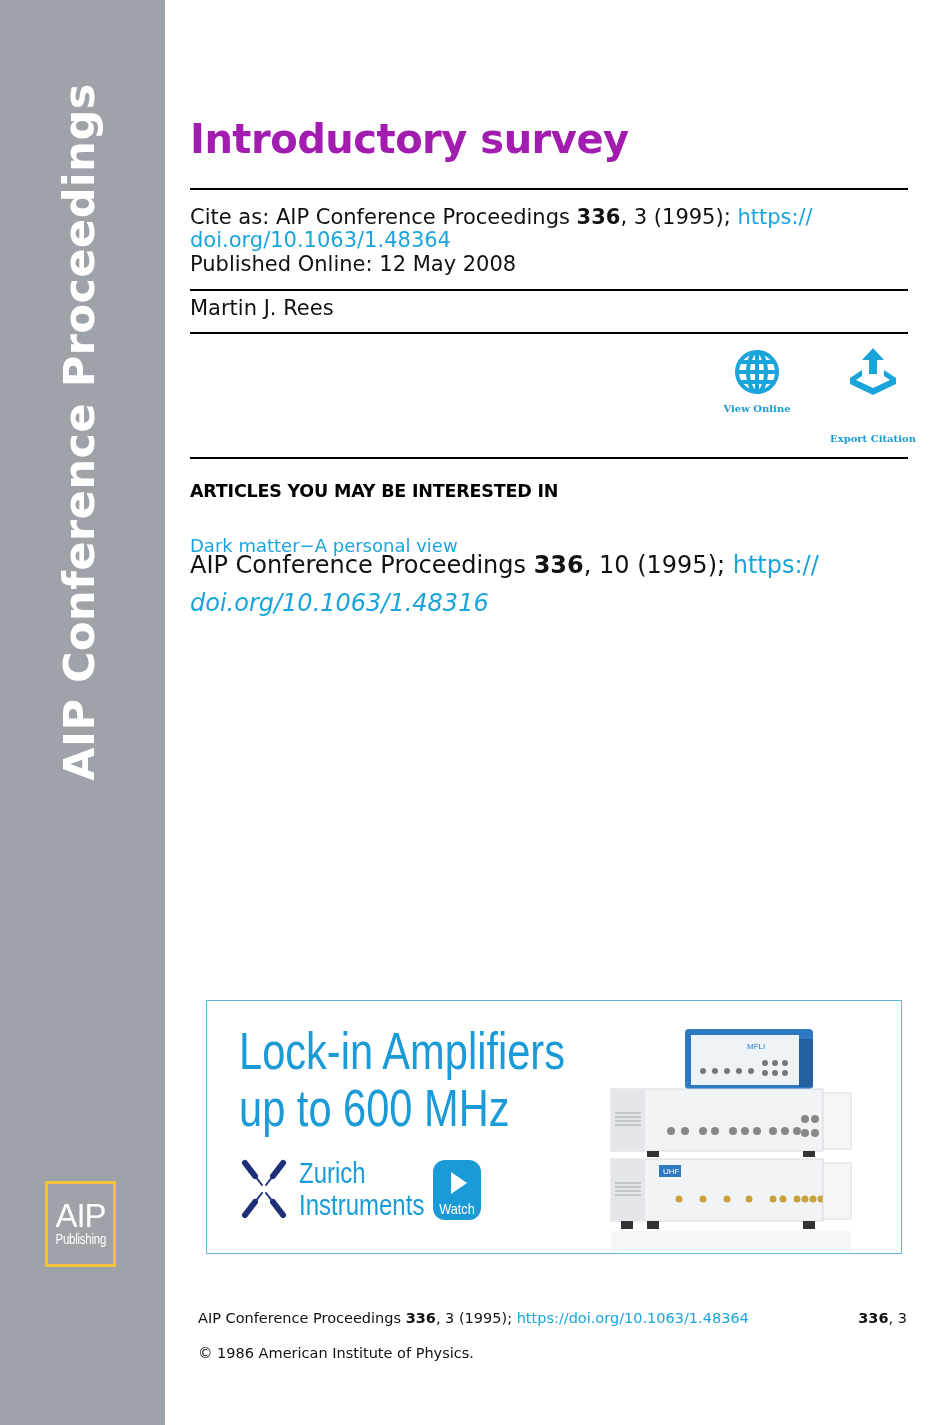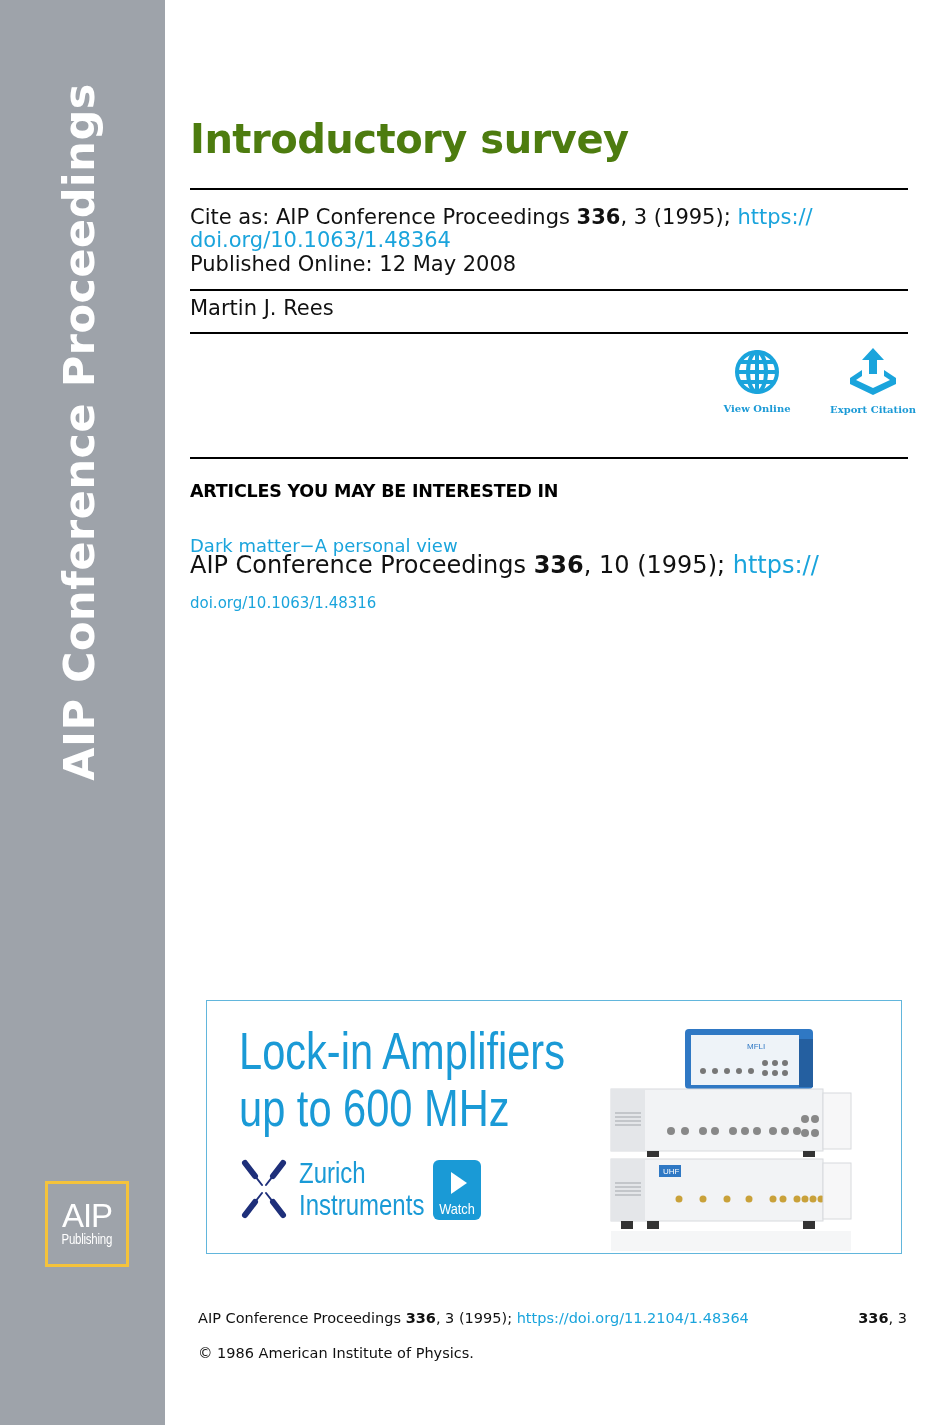--- a/index.html
+++ b/index.html
@@ -7,45 +7,45 @@
   body { position: relative; font-family: "Liberation Sans", "DejaVu Sans", sans-serif; color: #111; }
 
   .sidebar { position: absolute; left: 0; top: 0; width: 165px; height: 1425px; background: #9ea3aa; }
   .sidebar-title {
     position: absolute; left: 79px; top: 432px;
     transform: translate(-50%, -50%) rotate(-90deg);
     white-space: nowrap; color: #ffffff;
     font-family: "DejaVu Sans", sans-serif; font-weight: bold; font-size: 43px; letter-spacing: 0.5px;
   }
   .aip-logo {
-    position: absolute; left: 45px; top: 1181px; width: 84px; height: 86px;
+    position: absolute; left: 45px; top: 1181px; width: 71px; height: 86px;
     border: 3px solid #f5c33b; display: flex; flex-direction: column; align-items: center; justify-content: center;
     color: #ffffff;
   }
   .aip-logo .big { font-family: "Liberation Sans", sans-serif; font-size: 33px; line-height: 30px; letter-spacing: -1px; }
   .aip-logo .small { font-family: "Liberation Sans", sans-serif; font-size: 14px; line-height: 16px; transform: scaleX(0.82); letter-spacing: -0.3px; }
 
   .main { position: absolute; left: 190px; top: 0; width: 718px; }
-  .title { position: absolute; top: 116px; left: 0; font-family: "DejaVu Sans", sans-serif; font-weight: bold; font-size: 40px; letter-spacing: -0.5px; color: #4d7c0f; white-space: nowrap; }
+  .title { position: absolute; top: 116px; left: 0; font-family: "DejaVu Sans", sans-serif; font-weight: bold; font-size: 40px; letter-spacing: -0.5px; color: #a21caf; white-space: nowrap; }
   .rule { position: absolute; left: 0; width: 718px; height: 2px; background: #000; }
 
   .txt { position: absolute; left: 0; font-family: "DejaVu Sans", sans-serif; font-size: 21px; line-height: 23px; color: #111; white-space: nowrap; }
   .link { color: #1aa4dc; }
   b { font-weight: bold; }
 
   .action { position: absolute; display: flex; flex-direction: column; align-items: center; cursor: pointer; justify-content: flex-end; }
   .action .lbl { font-family: "DejaVu Serif", serif; font-weight: bold; font-size: 10px; color: #1b9ad6; margin-top: 8px; white-space: nowrap; }
 
   .section-head { position: absolute; left: 0; top: 481px; font-family: "DejaVu Sans", sans-serif; font-weight: bold; font-size: 17.5px; color: #000; white-space: nowrap; letter-spacing: -0.2px; text-align: center; }
 
   .ad { position: absolute; left: 206px; top: 1000px; width: 696px; height: 254px; border: 1px solid #62b6dc; background: #fff; overflow: hidden; }
   .ad-head { position: absolute; left: 32px; top: 22px; color: #1a9ad6; font-family: "Liberation Sans", sans-serif; font-size: 52px; line-height: 57px; transform: scaleX(0.8); transform-origin: left top; white-space: nowrap; }
   .zi-logo { position: absolute; left: 34px; top: 158px; }
   .zi-text { position: absolute; left: 92px; top: 156px; color: #1a9ad6; font-family: "Liberation Sans", sans-serif; font-size: 30px; line-height: 32px; transform: scaleX(0.8); transform-origin: left top; white-space: nowrap; }
-  .watch-btn { position: absolute; left: 226px; top: 159px; width: 48px; height: 60px; background: #1a9ad6; border-radius: 6px; display: flex; flex-direction: column; align-items: center; justify-content: flex-end; padding-bottom: 3px; cursor: pointer; }
+  .watch-btn { position: absolute; left: 226px; top: 159px; width: 48px; height: 60px; background: #1a9ad6; border-radius: 12px; display: flex; flex-direction: column; align-items: center; justify-content: flex-end; padding-bottom: 3px; cursor: pointer; }
   .watch-btn .play { width: 0; height: 0; border-left: 16px solid #fff; border-top: 11px solid transparent; border-bottom: 11px solid transparent; margin-bottom: 6px; margin-left: 3px; }
   .watch-btn .wl { color: #fff; font-family: "Liberation Sans", sans-serif; font-size: 15px; transform: scaleX(0.85); }
   .devices { position: absolute; left: 400px; top: 20px; }
 
   .footer { position: absolute; left: 198px; font-family: "DejaVu Sans", sans-serif; font-size: 14.5px; color: #111; white-space: nowrap; }
 </style>
 </head>
 <body>
 
 <div class="sidebar">
@@ -75,37 +75,37 @@
         <circle cx="23" cy="23" r="20"></circle>
         <ellipse cx="23" cy="23" rx="9" ry="20"></ellipse>
         <line x1="23" y1="3" x2="23" y2="43"></line>
         <line x1="3" y1="23" x2="43" y2="23"></line>
         <line x1="6" y1="13" x2="40" y2="13"></line>
         <line x1="6" y1="33" x2="40" y2="33"></line>
       </g>
     </svg>
     <span class="lbl">View Online</span>
   </div>
-  <div class="action" style="left:644px; top:348px; width:78px;">
+  <div class="action" style="left:644px; top:348px; width:78px;gap:29px;">
     <svg width="54" height="48" viewBox="0 0 54 48">
       <polygon points="27,0 38,12 31,12 31,26 23,26 23,12 16,12" fill="#1aa4dc"></polygon>
       <polygon points="4,30 16,22 16,28 10,32 27,40 44,32 38,28 38,22 50,30 50,36 27,47 4,36" fill="#1aa4dc"></polygon>
     </svg>
     <span class="lbl">Export Citation</span>
   </div>
 
   <div class="rule" style="top:457px;"></div>
 
   <h2 class="section-head">ARTICLES YOU MAY BE INTERESTED IN</h2>
 
   <div class="txt link" style="top:534px; font-size:18px;">Dark matter−A personal view</div>
   <div class="txt" style="top:554px; font-size:24px;">
     <span>AIP Conference Proceedings </span><b>336</b><span>, 10 (1995); </span><span class="link">https://</span>
   </div>
-  <div class="txt link" style="top:592px; font-size:15px;">doi.org/10.1063/1.48316</div>
+  <div class="txt link" style="top:592px; font-size:24px;font-style:italic;">doi.org/10.1063/1.48316</div>
 </div>
 
 <div class="ad">
   <div class="ad-head">
     <div>Lock-in Amplifiers</div>
     <div>up to 600 MHz</div>
   </div>
   <svg class="zi-logo" width="46" height="60" viewBox="0 0 46 60">
     <g stroke="#1e2f7a" stroke-linecap="round">
       <line x1="4" y1="4" x2="14" y2="17" stroke-width="6"></line>
@@ -198,18 +198,18 @@
       </g>
     <rect x="14" y="200" width="12" height="8" fill="#333"></rect>
       <rect x="40" y="200" width="12" height="8" fill="#333"></rect>
       <rect x="196" y="200" width="12" height="8" fill="#333"></rect>
     <rect x="216" y="142" width="28" height="56" fill="#f7f7f8" stroke="#d8dadd"></rect>
     <rect x="4" y="210" width="240" height="20" fill="#f5f6f7"></rect>
   </svg>
 </div>
 
 <div class="footer" style="top:1310px;">
-  <span>AIP Conference Proceedings </span><b>336</b><span>, 3 (1995); </span><span class="link">https://doi.org/11.2104/1.48364</span>
+  <span>AIP Conference Proceedings </span><b>336</b><span>, 3 (1995); </span><span class="link">https://doi.org/10.1063/1.48364</span>
 </div>
 <div class="footer" style="top:1310px; left:auto; right:31px;">
   <b>336</b><span>, 3</span>
 </div>
 <div class="footer" style="top:1345px;">© 1986 American Institute of Physics.</div>
 
 </body></html>

